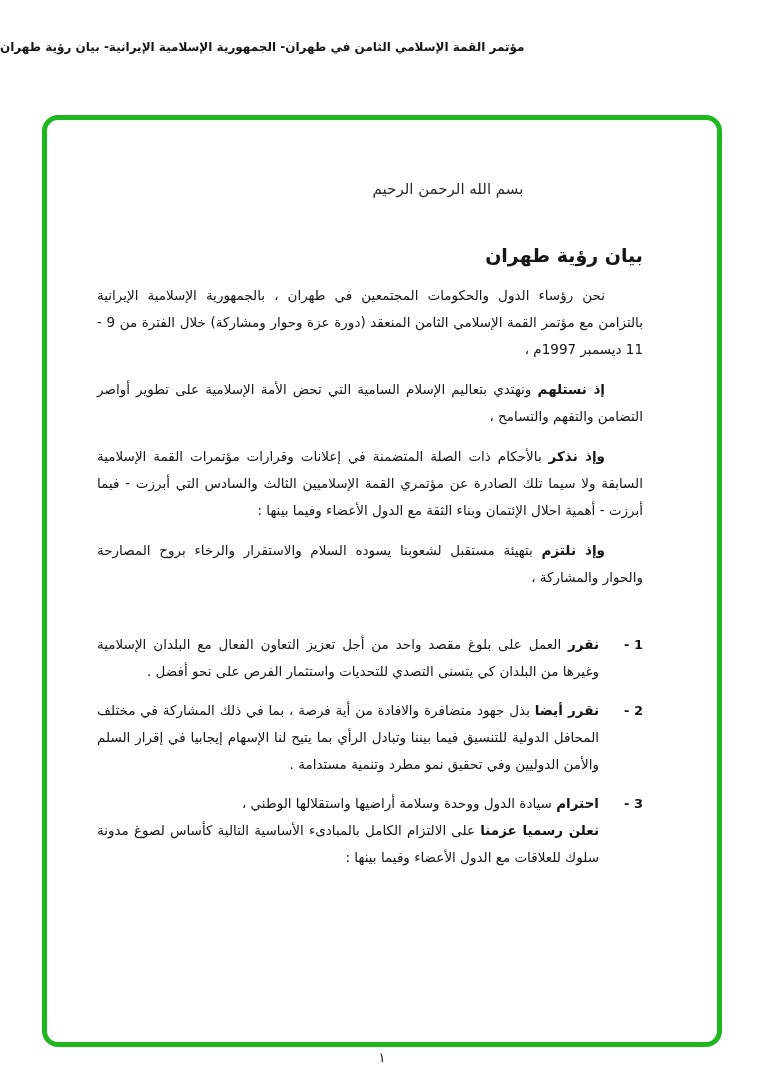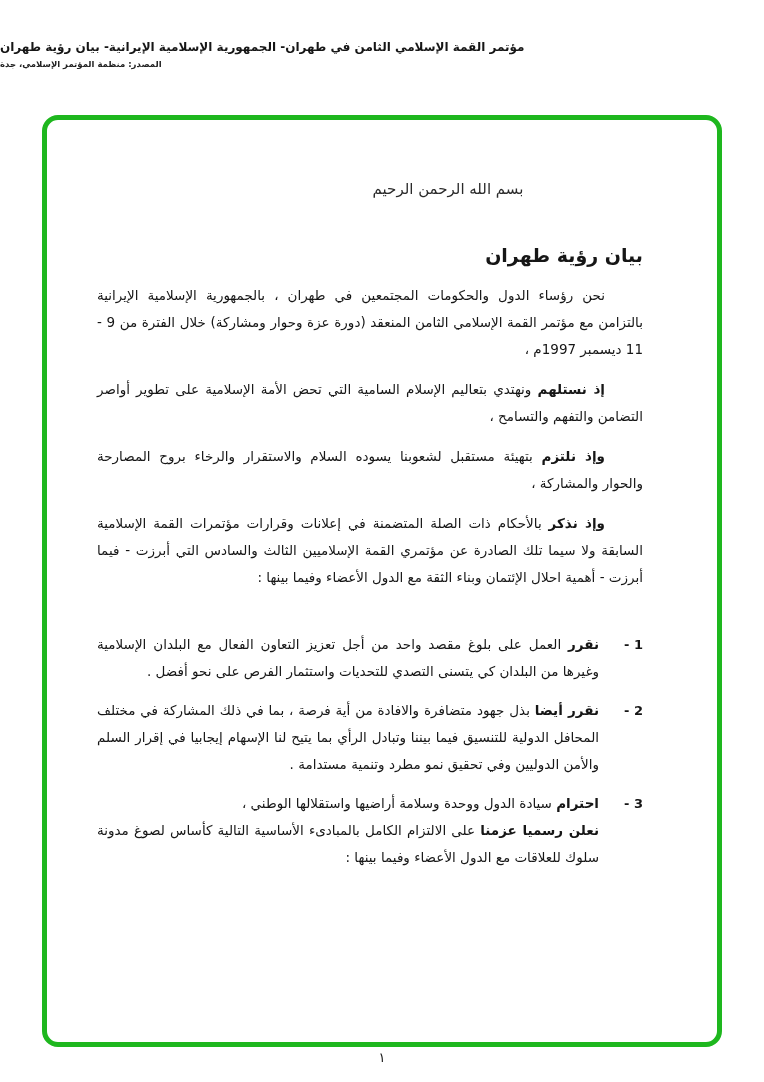--- a/index.html
+++ b/index.html
@@ -36,34 +36,33 @@
   .item-body { flex:1; min-width:0; }
   .item-body p { font-size:13.5px; line-height:27px; text-align:justify; }
   b { font-weight:bold; }
   .pagenum { position:absolute; top:1050px; left:0; width:100%; text-align:center; font-size:13px; }
 </style>
 </head>
 <body>
 
 <div class="hdr">
   <div class="hdr-line1">مؤتمر القمة الإسلامي الثامن في طهران- الجمهورية الإسلامية الإيرانية- بيان رؤية طهران</div>
-  <div class="hdr-line2">المصدر: منظمة المؤتمر الإسلامي، جدة</div>
 </div>
 
 <div class="frame">
   <div class="bismillah">بسم الله الرحمن الرحيم</div>
   <div class="doc-title">بيان رؤية طهران</div>
 
   <p class="para first indent">نحن رؤساء الدول والحكومات المجتمعين في طهران ، بالجمهورية الإسلامية الإيرانية بالتزامن مع مؤتمر القمة الإسلامي الثامن المنعقد (دورة عزة وحوار ومشاركة) خلال الفترة من 9 - 11 ديسمبر 1997م ،</p>
 
   <p class="para indent"><b>إذ نستلهم</b><span> ونهتدي بتعاليم الإسلام السامية التي تحض الأمة الإسلامية على تطوير أواصر التضامن والتفهم والتسامح ،</span></p>
 
+  <p class="para indent"><b>وإذ نذكر</b><span> بالأحكام ذات الصلة المتضمنة في إعلانات وقرارات مؤتمرات القمة الإسلامية السابقة ولا سيما تلك الصادرة عن مؤتمري القمة الإسلاميين الثالث والسادس التي أبرزت - فيما أبرزت - أهمية احلال الإئتمان وبناء الثقة مع الدول الأعضاء وفيما بينها :</span></p>
+
   <p class="para indent"><b>وإذ نلتزم</b><span> بتهيئة مستقبل لشعوبنا يسوده السلام والاستقرار والرخاء بروح المصارحة والحوار والمشاركة ،</span></p>
-
-  <p class="para indent"><b>وإذ نذكر</b><span> بالأحكام ذات الصلة المتضمنة في إعلانات وقرارات مؤتمرات القمة الإسلامية السابقة ولا سيما تلك الصادرة عن مؤتمري القمة الإسلاميين الثالث والسادس التي أبرزت - فيما أبرزت - أهمية احلال الإئتمان وبناء الثقة مع الدول الأعضاء وفيما بينها :</span></p>
 
   <div class="items">
 
     <div class="item">
       <span class="marker">- 1</span>
       <div class="item-body">
         <p><b>نقرر</b><span> العمل على بلوغ مقصد واحد من أجل تعزيز التعاون الفعال مع البلدان الإسلامية وغيرها من البلدان كي يتسنى التصدي للتحديات واستثمار الفرص على نحو أفضل .</span></p>
       </div>
     </div>
 

